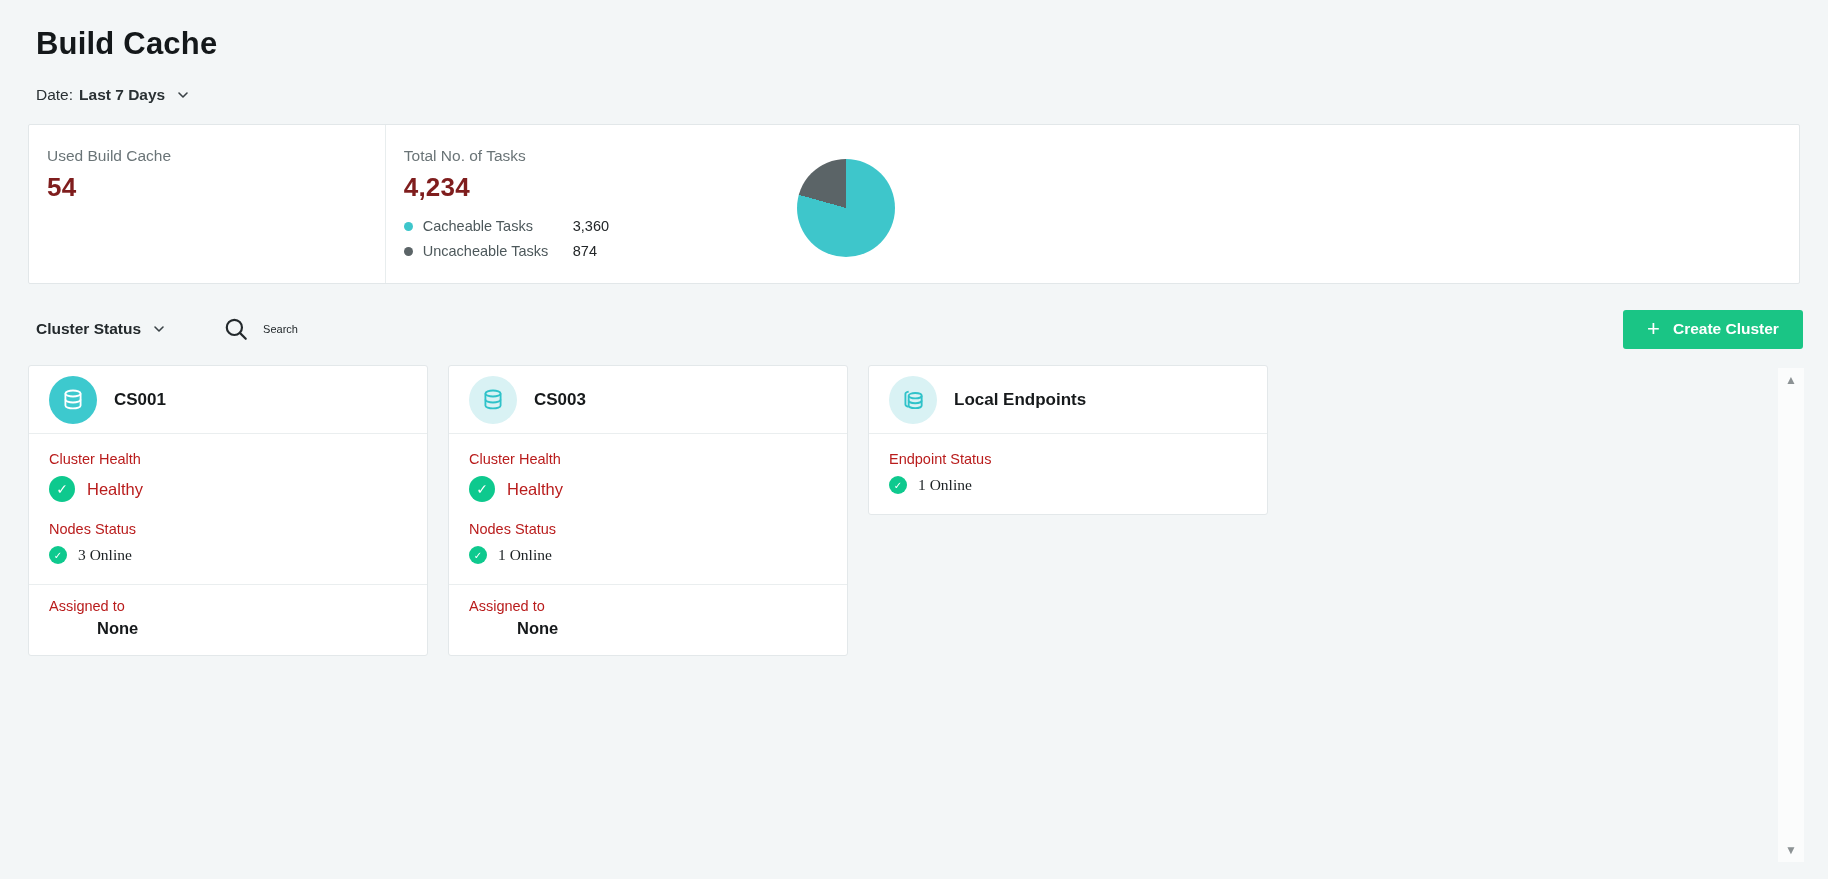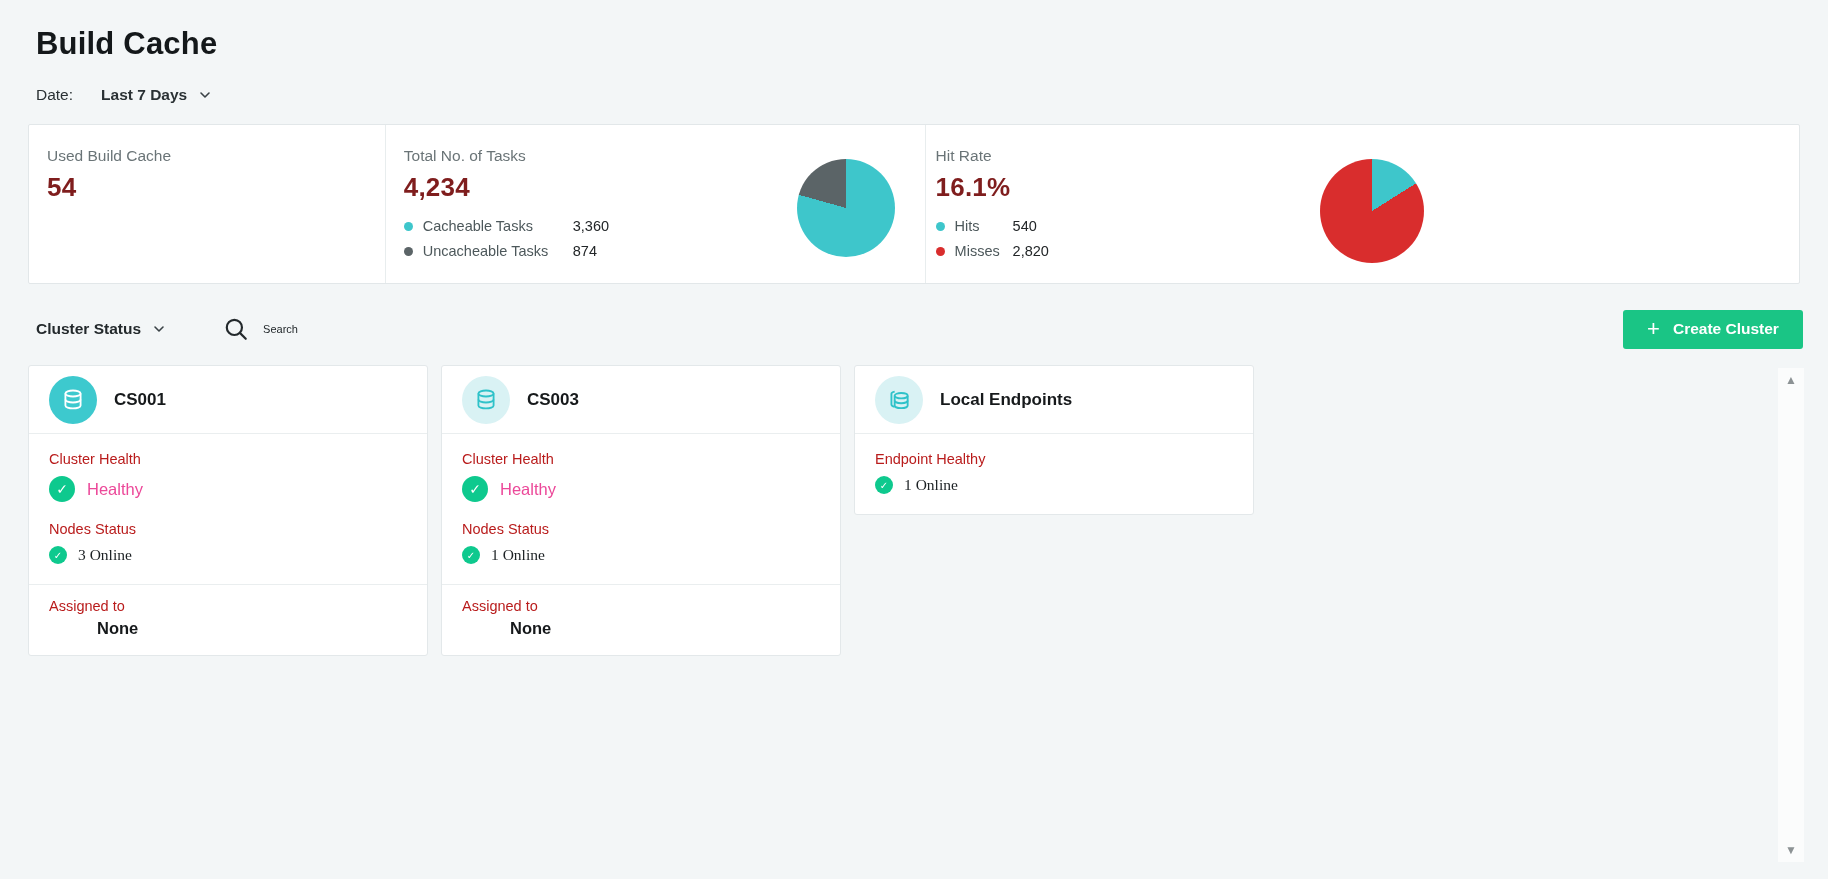--- a/index.html
+++ b/index.html
@@ -17,21 +17,21 @@
     font-weight:700;
     letter-spacing:.2px;
     color:#14181a;
   }
   .date-row {
     margin:24px 0 0 36px;
     display:flex; align-items:center;
     font-size:15.5px; color:#2a3134;
   }
   .date-row .date-label { font-weight:400; margin-right:6px; }
-  .date-row .date-value { font-weight:700;margin-left:22px; }
+  .date-row .date-value { font-weight:700; }
   .chev { width:16px; height:16px; margin-left:10px; color:#3a4246; }
   .chev svg { width:100%; height:100%; display:block; }
 
   
   .stats-panel {
     margin:20px 28px 0 28px;
     height:160px;
     background:#fff;
     border:1px solid #e2e7e9;
     border-radius:2px;
@@ -74,21 +74,21 @@
     background:#1ac585;
     border:none; border-radius:3px;
     color:#fff; font-size:15.5px; font-weight:600;
     font-family:"Liberation Sans", sans-serif;
     display:flex; align-items:center; justify-content:center;
     cursor:pointer;
   }
   .plus-icon { font-size:22px; font-weight:400; margin-right:13px; line-height:1; }
 
   
-  .cards { margin:16px 28px 0 28px; display:flex; gap:13px; align-items:flex-start; }
+  .cards { margin:16px 28px 0 28px; display:flex; gap:20px; align-items:flex-start; }
   .card {
     width:400px;
     background:#fff;
     border:1px solid #e3e8ea;
     border-radius:3px;
   }
   .card-header {
     height:68px;
     display:flex; align-items:center;
     padding:0 20px;
@@ -111,21 +111,21 @@
   .status-row { display:flex; align-items:center; }
   .check {
     border-radius:50%;
     background:#0ec98e;
     color:#fff;
     display:flex; align-items:center; justify-content:center;
     flex:0 0 auto;
   }
   .check-lg { width:26px; height:26px; font-size:14px; }
   .check-sm { width:18px; height:18px; font-size:10px; }
-  .status-text-lg { margin-left:12px; font-size:16.5px; color:#ec4899; }
+  .status-text-lg { margin-left:12px; font-size:16.5px; color:#b91c1c; }
   .status-text-sm { margin-left:11px; font-size:15.5px; color:#1c2124;font-family:Liberation Serif, serif; }
   .card-footer { padding:13px 20px 17px; }
   .assigned-value { margin-top:5px; font-size:16.5px; font-weight:700; color:#16191b;margin-left:48px; }
 
   
   .scrollbar {
     position:absolute;
     top:368px; right:24px;
     width:26px; height:494px;
     background:#fbfcfc;
@@ -171,39 +171,20 @@
         <div class="legend-row">
           <span class="legend-dot" style="background: rgb(91, 100, 103);"></span>
           <span class="legend-name">Uncacheable Tasks</span>
           <span class="legend-value">874</span>
         </div>
       </div>
     </div>
     <div class="pie pie-tasks" style="background: conic-gradient(rgb(62, 198, 203) 0deg, rgb(62, 198, 203) 285.687deg, rgb(91, 100, 103) 285.687deg, rgb(91, 100, 103) 360deg);"></div>
   </div>
 
-  <div class="stat-section s4">
-    <div class="stat-main">
-      <div class="stat-label">Hit Rate</div>
-      <div class="stat-value">16.1%</div>
-      <div class="legend">
-        <div class="legend-row">
-          <span class="legend-dot" style="background: rgb(62, 198, 203);"></span>
-          <span class="legend-name">Hits</span>
-          <span class="legend-value">540</span>
-        </div>
-        <div class="legend-row">
-          <span class="legend-dot" style="background: rgb(217, 45, 45);"></span>
-          <span class="legend-name">Misses</span>
-          <span class="legend-value">2,820</span>
-        </div>
-      </div>
-    </div>
-    <div class="pie pie-hitrate" style="background: conic-gradient(rgb(62, 198, 203) 0deg, rgb(62, 198, 203) 57.8571deg, rgb(217, 45, 45) 57.8571deg, rgb(217, 45, 45) 360deg);"></div>
-  </div>
 
 </div>
 
 <div class="toolbar">
   <div class="filter-dd">
     <span class="filter-label">Cluster Status</span>
     <span class="chev">
       <svg viewBox="0 0 24 24" fill="none" stroke="currentColor" stroke-width="2.4" stroke-linecap="round" stroke-linejoin="round">
           <path d="M6 9l6 6 6-6"></path>
         </svg>
@@ -290,21 +271,21 @@
         <svg viewBox="0 0 24 24" fill="none" stroke="currentColor" stroke-width="1.7">
           <path d="M8 4.2c-1.8.4-3 1.1-3 2v10c0 1 1.3 1.8 3 2.2"></path>
           <ellipse cx="14" cy="8" rx="6" ry="2.5"></ellipse>
           <path d="M8 8v4.5c0 1.4 2.7 2.5 6 2.5s6-1.1 6-2.5V8"></path>
           <path d="M8 12.5V17c0 1.4 2.7 2.5 6 2.5s6-1.1 6-2.5v-4.5"></path>
         </svg>
       </span>
       <span class="card-name">Local Endpoints</span>
     </div>
     <div class="card-body">
-      <div class="field-label">Endpoint Healthy</div>
+      <div class="field-label">Endpoint Status</div>
       <div class="status-row">
         <span class="check check-sm">✓</span>
         <span class="status-text-sm">1 Online</span>
       </div>
     </div>
   </div>
 
 </div>
 
 <div class="scrollbar">

